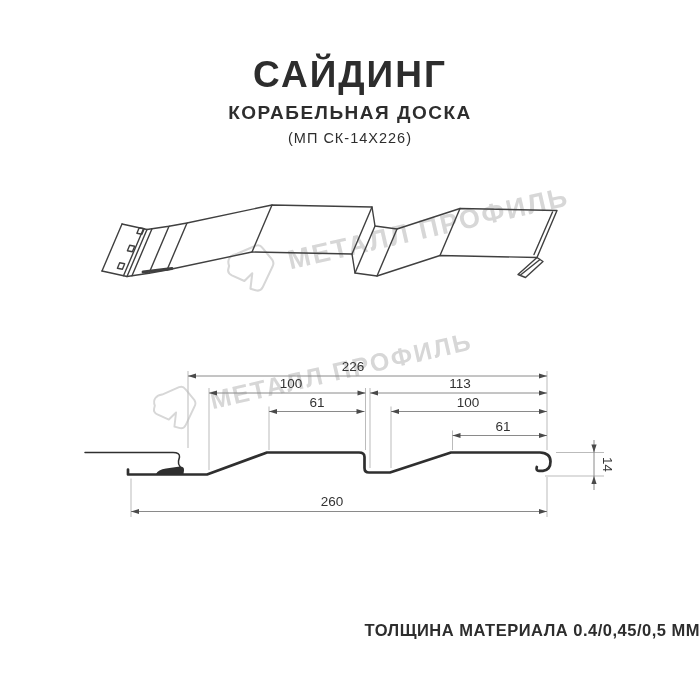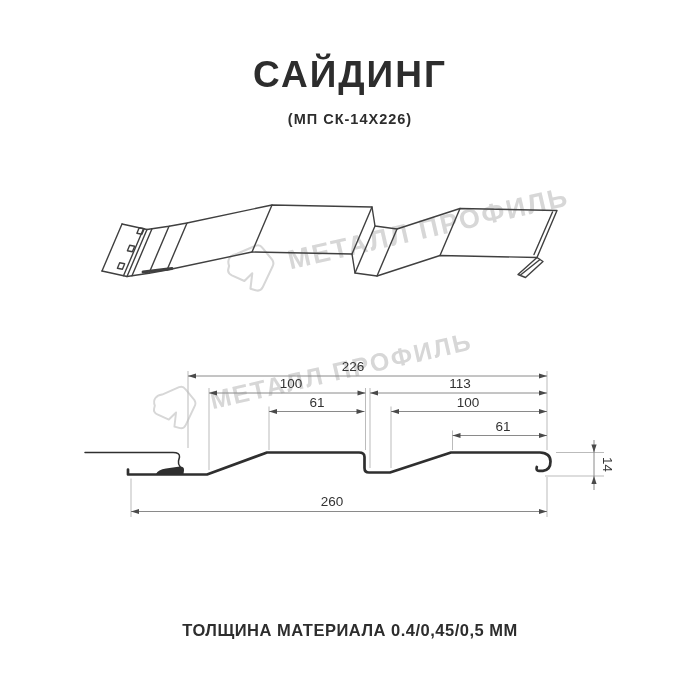--- a/index.html
+++ b/index.html
@@ -1,38 +1,39 @@
 <!DOCTYPE html>
 <html><head>
 <meta charset="utf-8">
 <style>
   html,body{margin:0;padding:0;background:#ffffff;}
   .canvas{position:relative;width:700px;height:700px;background:#ffffff;overflow:hidden;
           font-family:"Liberation Sans",sans-serif;border-radius:31px;}
   .page-header{position:absolute;top:56px;left:0;width:700px;text-align:center;color:#2d2d2d;}
   .page-title{font-size:37px;font-weight:700;letter-spacing:2px;line-height:1;}
   .page-subtitle{margin-top:9px;font-size:19px;font-weight:700;letter-spacing:1.5px;}
-  .model-code{margin-top:18px;font-size:14.5px;font-weight:700;letter-spacing:1px;}
-  .caption{position:absolute;top:621px;left:0;width:700px;text-align:center;
+  .model-code{margin-top:6px;font-size:14.5px;font-weight:400;letter-spacing:1px;}
+  .caption{position:absolute;top:621px;left:0;width:700px;text-align:right;
            font-size:16.5px;font-weight:700;letter-spacing:0.5px;color:#2d2d2d;}
   .watermark{position:absolute;display:flex;align-items:center;gap:12px;color:#d7d7d7;
              font-weight:700;white-space:nowrap;transform:rotate(-13deg);transform-origin:left center;}
   .wm-3d{left:222px;top:252px;font-size:27px;letter-spacing:2px;}
   .wm-section{left:148px;top:393px;font-size:25px;letter-spacing:2px;}
   .wm-logo{flex:0 0 auto;}
   .drawing-svg{position:absolute;left:0;top:0;}
   .dim-text{font-size:13.5px;fill:#333333;}
 </style>
 </head>
 <body>
 
 <div class="canvas">
 
   <div class="page-header">
     <div class="page-title">САЙДИНГ</div>
+    <div class="page-subtitle">КОРАБЕЛЬНАЯ ДОСКА</div>
     <div class="model-code">(МП СК-14Х226)</div>
   </div>
 
   <div class="watermark wm-3d">
     <svg class="wm-logo" width="56" height="48" viewBox="0 0 104 92">
       <path d="M16,30 C14,16 24,10 36,11 L74,4 C80,3 84,6 86,11 L99,37 C101,42 100,47 96,51 L70,84 C66,89 60,90 55,87 L46,82 L56,54 L38,65 L17,49 C12,45 11,40 13,36 Z" fill="none" stroke="#d7d7d7" stroke-width="4" stroke-linejoin="round"></path>
     </svg>
     <span>МЕТАЛЛ ПРОФИЛЬ</span>
   </div>
 

